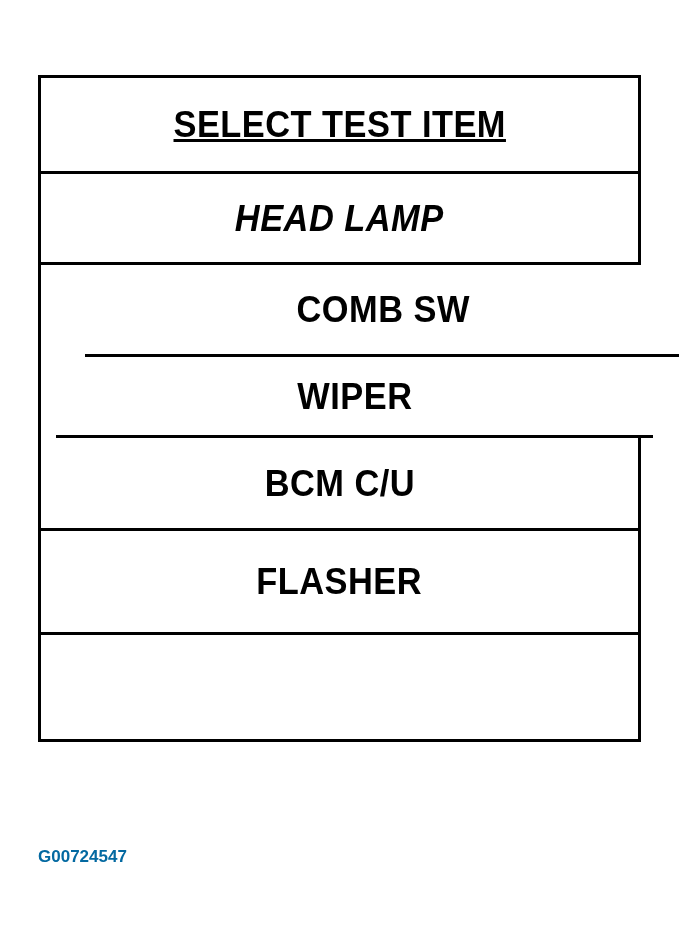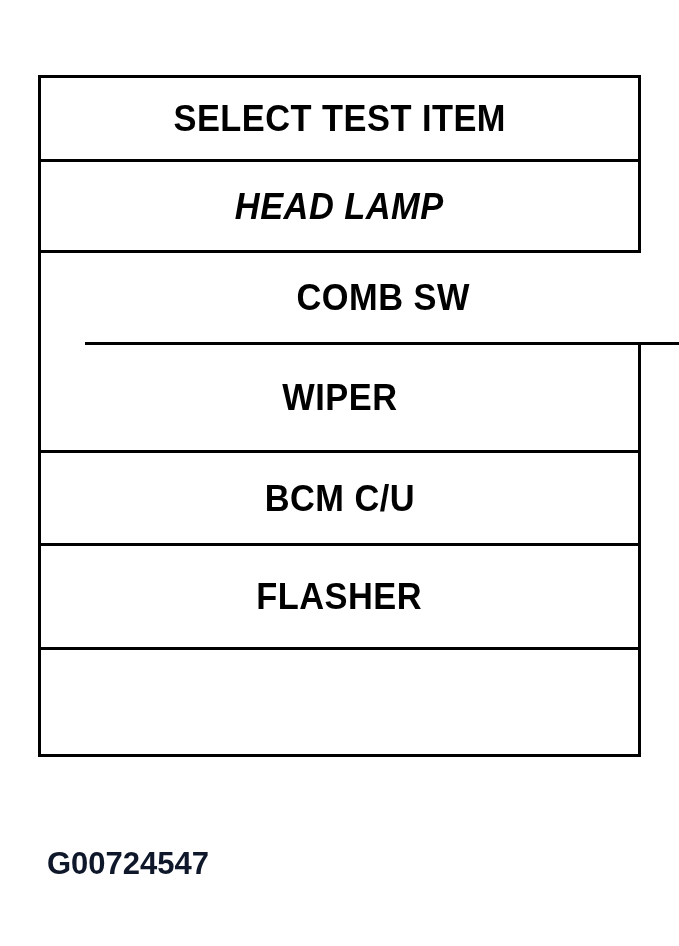--- a/index.html
+++ b/index.html
@@ -44,25 +44,25 @@
     display: flex;
     align-items: center;
     justify-content: center;
     background: #ffffff;
   }
   .menu-row:last-child {
     border-bottom: none;
   }
 
   
-  .menu-row.r0 { height: 84px; }
+  .menu-row.r0 { height: 96px; text-decoration: underline; }
   .menu-row.r1 { height: 93px; }
   .menu-row.r2 { height: 91px; font-style: italic; }
   .menu-row.r3 { height: 92px; margin-left: 44px; }
-  .menu-row.r4 { height: 108px; }
+  .menu-row.r4 { height: 81px; margin-left: 15px; }
   .menu-row.r5 { height: 93px; justify-content: center; }
   .menu-row.r6 { height: 104px; }
   .menu-row.r7 { height: 104px; }
 
   .menu-label {
     font-family: "Liberation Sans", "DejaVu Sans", sans-serif;
     font-weight: bold;
     font-size: 37px;
     line-height: 1;
     letter-spacing: 0.5px;
@@ -73,26 +73,25 @@
     transform-origin: center center;
   }
 
   
   #figure-caption {
     position: absolute;
     left: 38px;
     top: 848px;
     font-family: "Liberation Sans", "DejaVu Sans", sans-serif;
     font-weight: bold;
-    font-size: 31px;
+    font-size: 17px;
     line-height: 1;
     letter-spacing: 0px;
-    color: #0f172a;
+    color: #0369a1;
     white-space: nowrap;
-    margin-left: 9px;
   }
 </style>
 </head>
 <body>
 
 <div id="figure">
 
   <div id="menu-table">
 
     <div class="menu-row r0">

